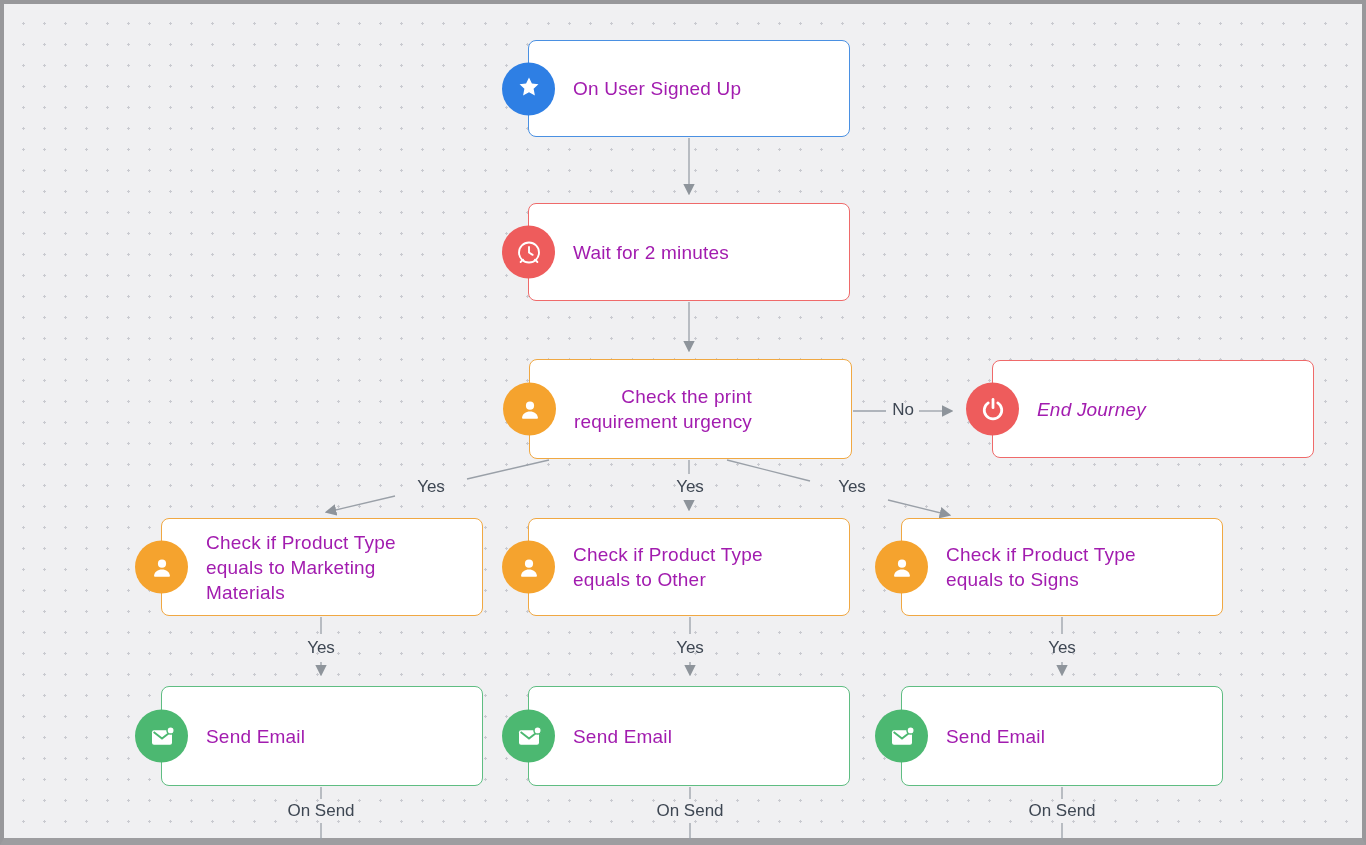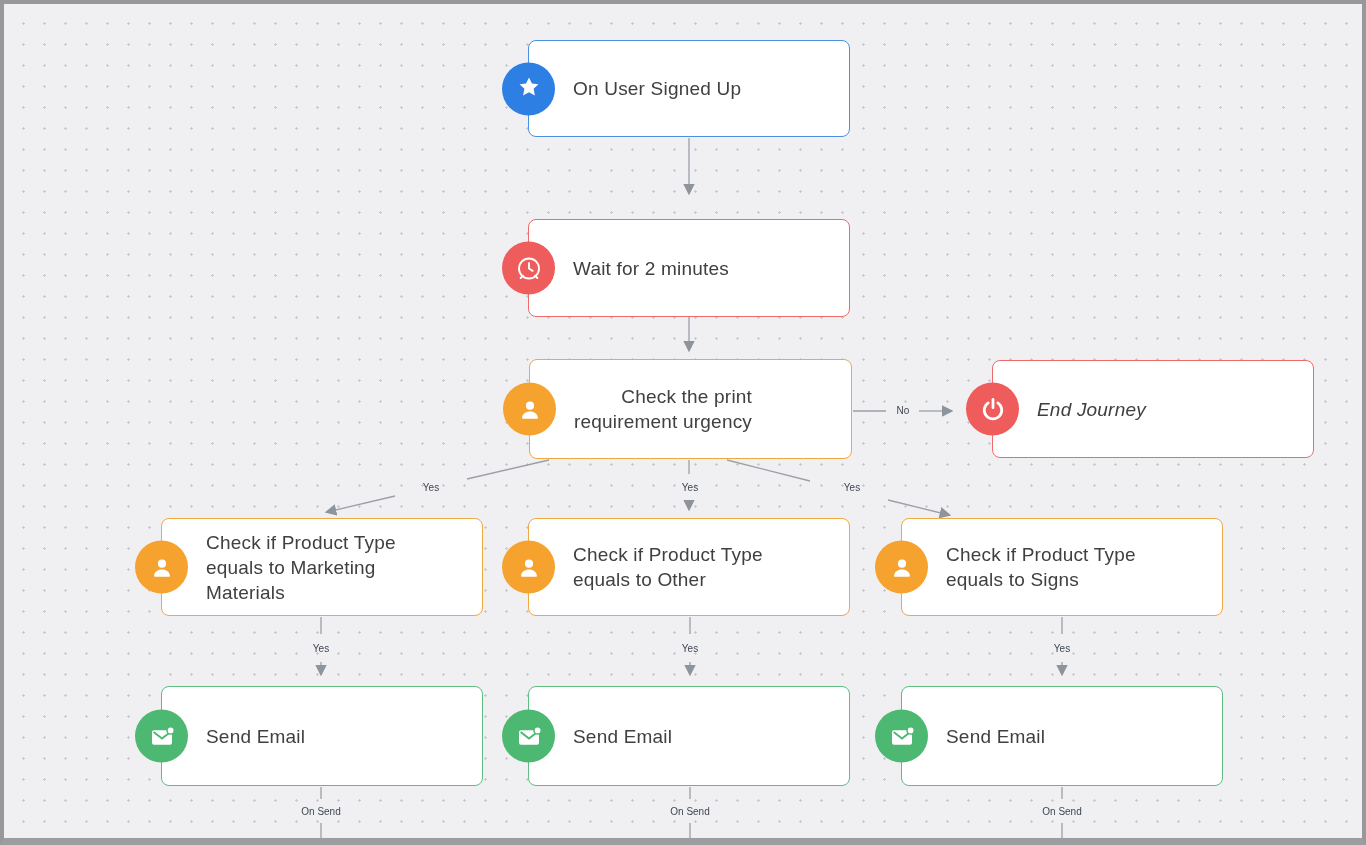--- a/index.html
+++ b/index.html
@@ -24,36 +24,36 @@
   svg.edges{position:absolute;left:0;top:0;pointer-events:none;}
   .edge{stroke:#9aa0a8;stroke-width:1.3;fill:none;}
 
   .node{
     position:absolute;box-sizing:border-box;
     background:#ffffff;border:1.6px solid;border-radius:8px;
     display:flex;align-items:center;cursor:pointer;
   }
   .node-title{
     margin-left:44px;margin-right:12px;
-    font-size:19px;line-height:25px;color:#404040;
+    font-size:19px;line-height:25px;color:#a21caf;
     white-space:pre-line;letter-spacing:.2px;
   }
   .badge{
     position:absolute;left:-27px;top:50%;transform:translateY(-50%);
     width:53px;height:53px;border-radius:50%;
     display:flex;align-items:center;justify-content:center;
   }
   .c-blue{border-color:#4a90e2;}   .c-blue  .badge{background:#2e7fe4;}
   .c-red{border-color:#ef6a6a;}    .c-red   .badge{background:#ee5c5c;}
   .c-orange{border-color:#f0a843;} .c-orange .badge{background:#f5a32e;}
   .c-green{border-color:#5fbd82;}  .c-green .badge{background:#4cb871;}
 
   .edge-label{
     position:absolute;transform:translate(-50%,-50%);
-    font-size:10px;color:#3e4753;white-space:nowrap;
+    font-size:17px;color:#3e4753;white-space:nowrap;
     padding:0 4px;
   }
 </style>
 </head>
 <body>
 
 <div class="frame">
   <div class="canvas">
 
     <svg class="edges" width="1358" height="836" viewBox="0 0 1358 836">
@@ -99,21 +99,21 @@
 
     <div class="node c-blue" style="left:524px;top:36px;width:322px;height:97px;">
       <span class="badge">
         <svg viewBox="0 0 24 24" width="28" height="28">
             <path fill="#fff" d="M12 2.6l2.5 5.2 5.6.65-4.15 3.85 1.12 5.7L12 15.2 6.93 18l1.12-5.7L3.9 8.45l5.6-.65z"></path>
           </svg>
       </span>
       <span class="node-title">On User Signed Up</span>
     </div>
 
-    <div class="node c-red" style="left:524px;top:199px;width:322px;height:98px;margin-top:16px;">
+    <div class="node c-red" style="left:524px;top:199px;width:322px;height:98px;">
       <span class="badge">
         <svg viewBox="0 0 24 24" width="30" height="30" fill="none" stroke="#fff" stroke-width="1.5" stroke-linecap="round">
           <circle cx="12" cy="12" r="8"></circle>
             <path d="M12 7.6V12l2.9 1.9"></path>
           <path d="M5.3 19.6l1.9-1.9M18.7 19.6l-1.9-1.9"></path>
         </svg>
       </span>
       <span class="node-title">Wait for 2 minutes</span>
     </div>
 

